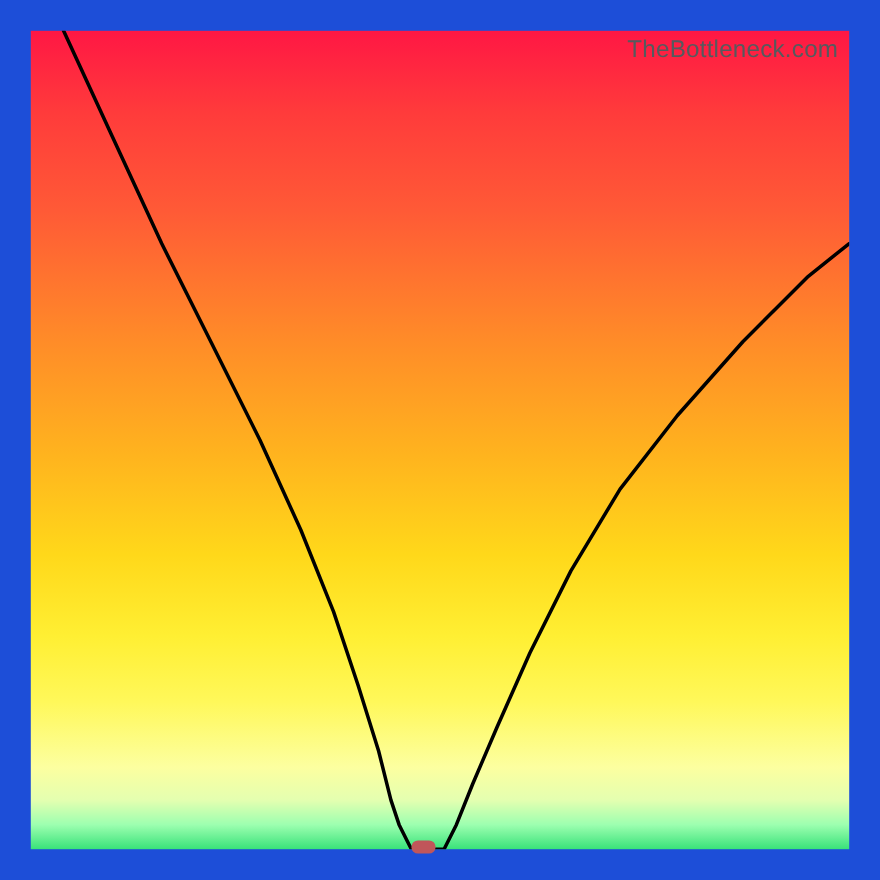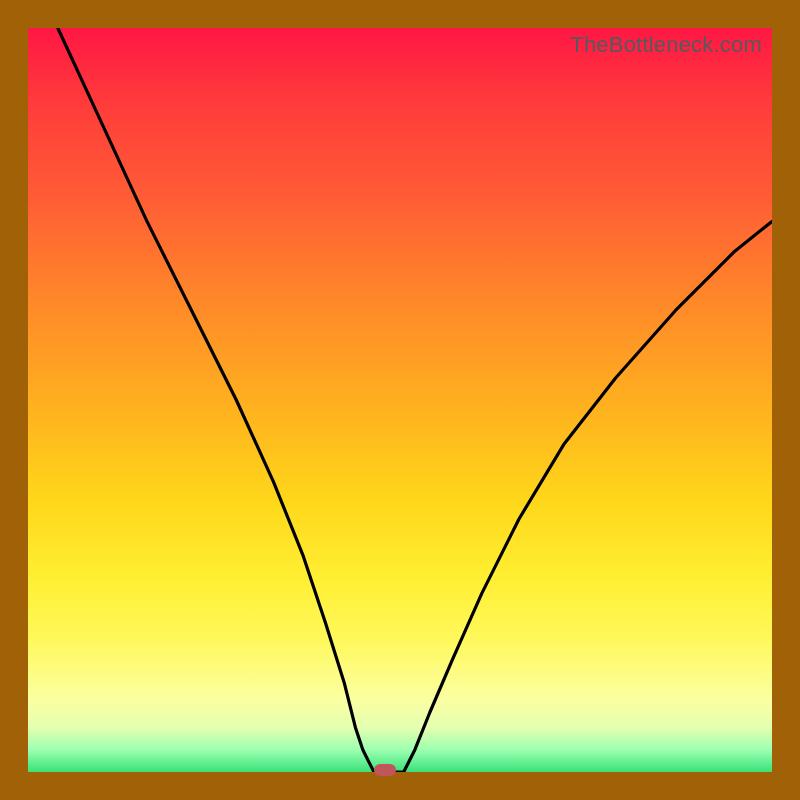--- a/index.html
+++ b/index.html
@@ -9,21 +9,21 @@
     height: 800px;
     background: #000;
     overflow: hidden;
   }
   .frame {
     position: absolute;
     left: 0;
     top: 0;
     width: 800px;
     height: 800px;
-    background: #a16207;
+    background: #1d4ed8;
   }
   .plot {
     position: absolute;
     left: 28px;
     top: 28px;
     width: 744px;
     height: 744px;
     background: linear-gradient(
       to bottom,
       #ff1744 0%,

